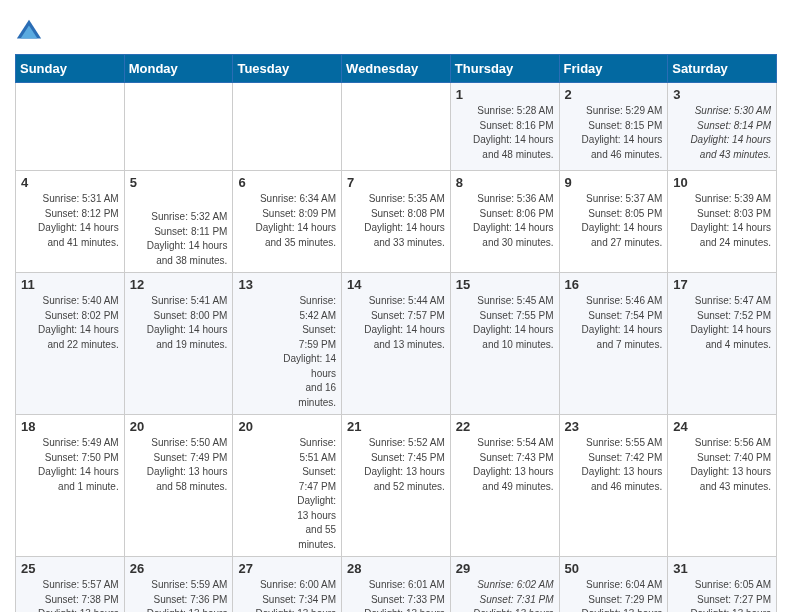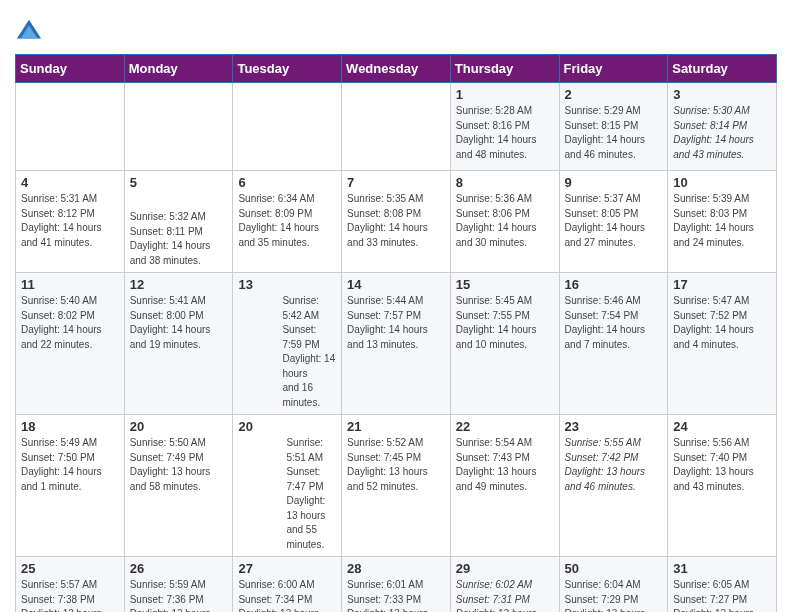--- a/index.html
+++ b/index.html
@@ -48,21 +48,21 @@
       font-size: 16px;
       color: #555;
       font-weight: normal;
     }
     table {
       width: 100%;
       border-collapse: collapse;
       table-layout: fixed;
     }
     thead tr {
-      background: #701a75;
+      background: #0369a1;
       color: #fff;
     }
     thead th {
       padding: 6px 4px;
       text-align: left;
       font-size: 13px;
       font-weight: bold;
       border: 1px solid #2a6db5;
     }
     tbody tr {
@@ -86,20 +86,21 @@
       font-size: 13px;
       font-weight: bold;
       color: #333;
       display: block;
       margin-bottom: 2px;
     }
     .day-info {
       font-size: 10px;
       color: #444;
       line-height: 1.45;
+      text-align: right;
     }
     .empty-cell {
       background: #fff !important;
     }
   </style>
 </head>
 <body>
 
 <div class="header-area">
   <div class="logo">
@@ -290,21 +291,21 @@
         </td>
         <td>
           <span class="day-number">22</span>
           <div class="day-info" style="white-space: pre-line;">Sunrise: 5:54 AM
 Sunset: 7:43 PM
 Daylight: 13 hours
 and 49 minutes.</div>
         </td>
         <td>
           <span class="day-number">23</span>
-          <div class="day-info" style="white-space: pre-line; font-style: italic;">Sunrise: 5:55 AM
+          <div class="day-info" style="white-space: pre-line;">Sunrise: 5:55 AM
 Sunset: 7:42 PM
 Daylight: 13 hours
 and 46 minutes.</div>
         </td>
         <td>
           <span class="day-number">24</span>
           <div class="day-info" style="white-space: pre-line;">Sunrise: 5:56 AM
 Sunset: 7:40 PM
 Daylight: 13 hours
 and 43 minutes.</div>

